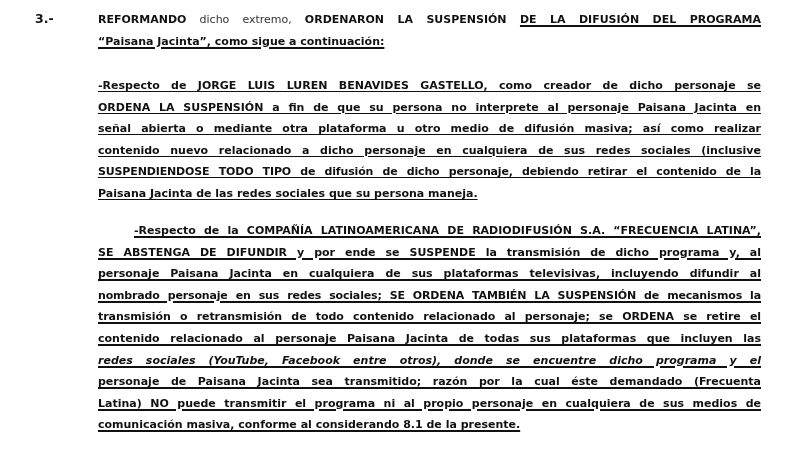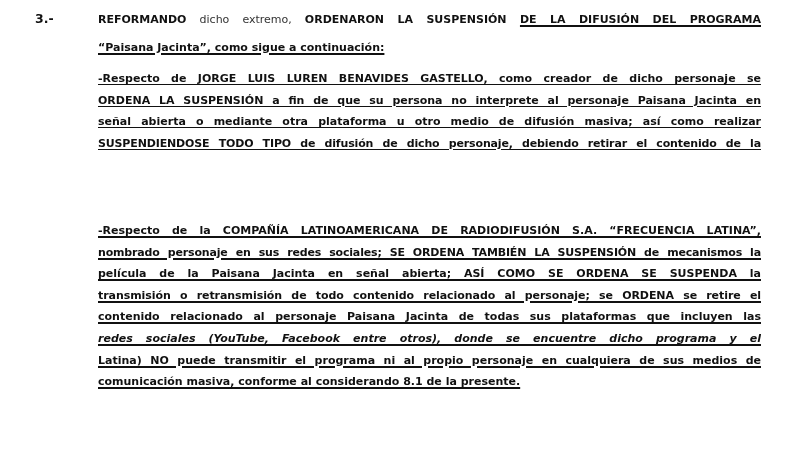--- a/index.html
+++ b/index.html
@@ -7,42 +7,46 @@
          font-family:"DejaVu Sans", sans-serif; color:#111; }
   .num { position:absolute; left:35px; top:11px; font-size:12.5px; font-weight:bold; }
   .block { position:absolute; left:98px; width:663px; font-size:11px; line-height:21.6px;
            text-align:justify; }
   .b { font-weight:bold; }
   .n { font-weight:normal; color:#333; }
   .bu { font-weight:bold; text-decoration:underline; text-decoration-thickness:1.5px; text-underline-offset:2px; }
   .line { display:block; white-space:nowrap; text-align:justify; text-align-last:justify; height:21.6px; overflow:hidden; }
   .line.last { text-align-last:left; }
   #intro { top:9px; }
-  #p1 { top:68px;text-decoration:underline; }
+  #p1 { top:75px;text-decoration:underline; }
   #p2 { top:220px; }
 </style>
 </head>
 <body>
 
 <div class="num">3.-</div>
 
 <div id="intro" class="block">
   <span class="line" style="display: block; word-spacing: 2.9px;"><span class="b">REFORMANDO</span><span class="n"> dicho extremo, </span><span class="b">ORDENARON LA SUSPENSIÓN </span><span class="bu">DE LA DIFUSIÓN DEL PROGRAMA</span></span>
-  <span class="line last bu" style="display: block; margin-top: 6px;">“Paisana Jacinta”, como sigue a continuación:</span>
+  <span class="line last bu" style="display: block;">“Paisana Jacinta”, como sigue a continuación:</span>
 </div>
 
 <div id="p1" class="block bu">
   <span class="line" style="display: block; word-spacing: 1.91667px;">-Respecto de JORGE LUIS LUREN BENAVIDES GASTELLO, como creador de dicho personaje se</span>
   <span class="line" style="display: block; word-spacing: 0.333333px;">ORDENA LA SUSPENSIÓN a fin de que su persona no interprete al personaje Paisana Jacinta en</span>
   <span class="line" style="display: block; word-spacing: 1.5px;">señal abierta o mediante otra plataforma u otro medio de difusión masiva; así como realizar</span>
+  <span class="line" style="display: block; word-spacing: 1.08333px;">contenido nuevo relacionado a dicho personaje en cualquiera de sus redes sociales (inclusive</span>
   <span class="line" style="display: block; letter-spacing: -0.141304px;">SUSPENDIENDOSE TODO TIPO de difusión de dicho personaje, debiendo retirar el contenido de la</span>
+  <span class="line last" style="display: block;">Paisana Jacinta de las redes sociales que su persona maneja.</span>
 </div>
 
 <div id="p2" class="block bu">
-  <span class="line" style="display: block; word-spacing: 0.666667px;">-Respecto de la COMPAÑÍA LATINOAMERICANA DE RADIODIFUSIÓN S.A. “FRECUENCIA LATINA”,</span>
+  <span class="line" style="display: block; word-spacing: 0.666667px; margin-left: 36px;">-Respecto de la COMPAÑÍA LATINOAMERICANA DE RADIODIFUSIÓN S.A. “FRECUENCIA LATINA”,</span>
+  <span class="line" style="display: block; word-spacing: 1.5px;">SE ABSTENGA DE DIFUNDIR y por ende se SUSPENDE  la transmisión de dicho programa y, al</span>
+  <span class="line" style="display: block; word-spacing: 0.909091px;">personaje Paisana Jacinta en cualquiera de sus plataformas televisivas, incluyendo difundir al</span>
   <span class="line" style="display: block; letter-spacing: -0.164835px;">nombrado personaje en sus redes sociales;  SE ORDENA TAMBIÉN LA SUSPENSIÓN de mecanismos la</span>
-  <span class="line" style="display: block; word-spacing: 4.57143px;">película de la Paisana Jacinta en señal abierta; ASÍ COMO SE ORDENA SE SUSPENDA la</span>
   <span class="line" style="display: block; letter-spacing: -0.0638298px; text-decoration: underline;">transmisión o retransmisión de todo contenido relacionado al personaje; se ORDENA se retire el</span>
   <span class="line" style="display: block; word-spacing: 1px;">contenido relacionado al personaje Paisana Jacinta de todas sus plataformas que incluyen las</span>
   <span class="line" style="display: block; word-spacing: 3.75px; font-style: italic;">redes sociales (YouTube, Facebook entre otros), donde se encuentre dicho programa y el</span>
+  <span class="line" style="display: block; word-spacing: 2.16667px;">personaje de Paisana Jacinta sea transmitido; razón por la cual éste demandado (Frecuenta</span>
   <span class="line" style="display: block;">Latina) NO puede transmitir el programa ni al propio personaje en cualquiera de sus medios de</span>
   <span class="line last" style="display: block;">comunicación masiva, conforme al considerando 8.1 de la presente.</span>
 </div>
 
 </body></html>

